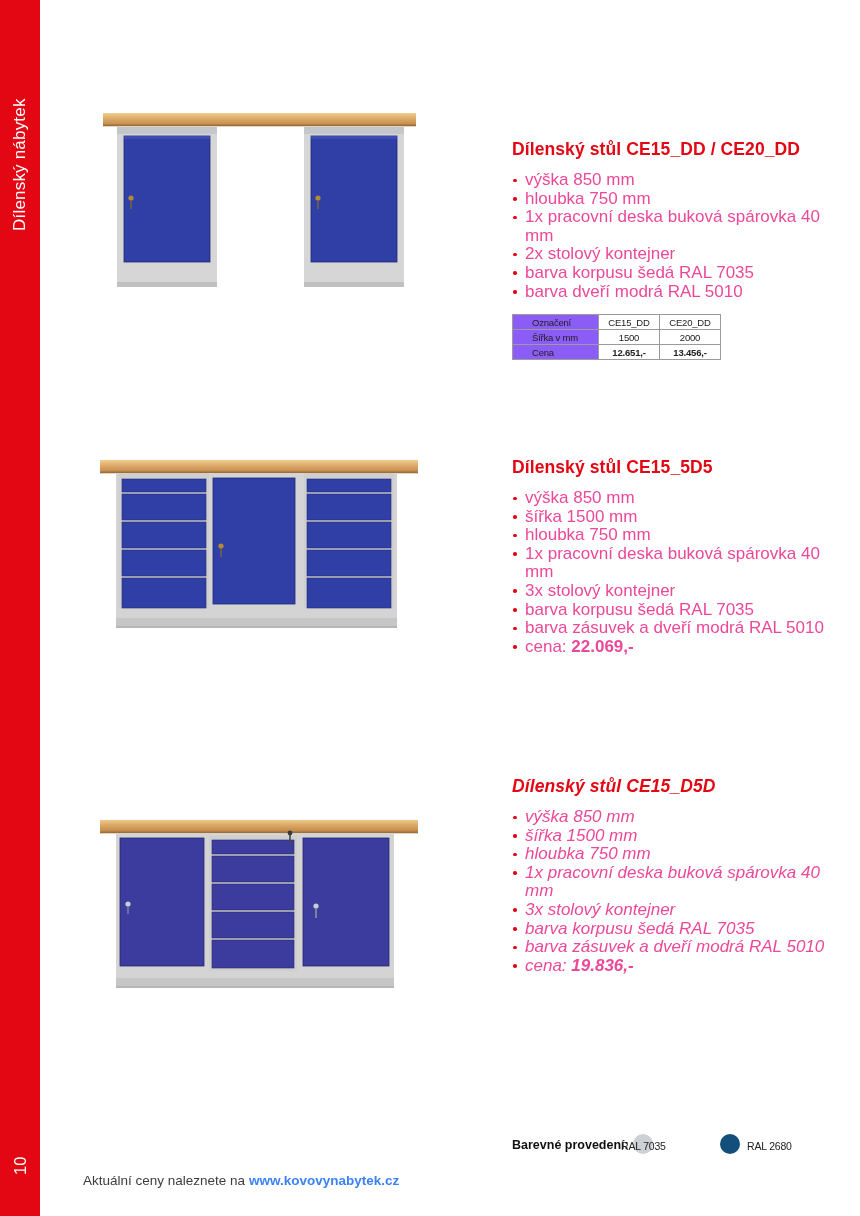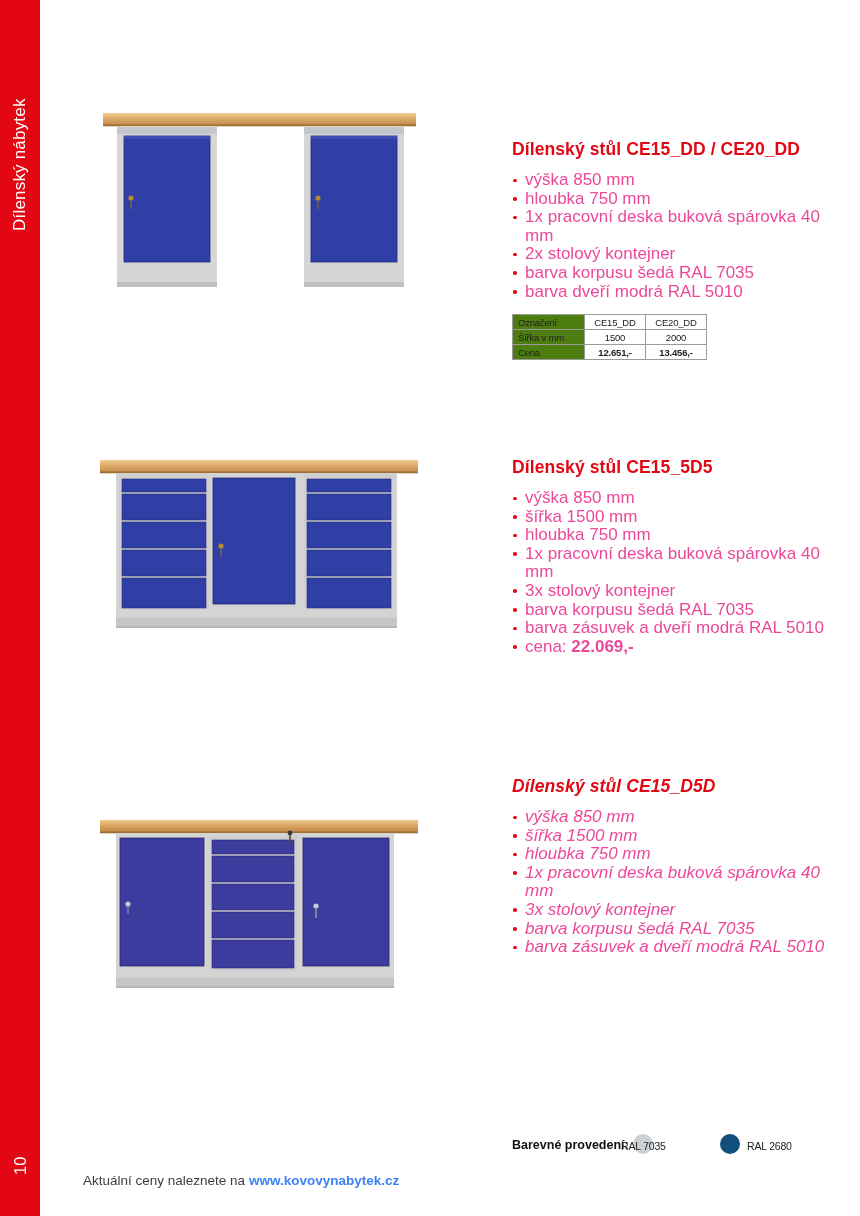--- a/index.html
+++ b/index.html
@@ -33,21 +33,21 @@
   ul.bullets{list-style:none;margin:11px 0 0 0;padding:0;}
   .bullets li{position:relative;padding-left:13px;font-size:17px;line-height:18.6px;color:#ec4899;}
   .bullets li::before{
     content:"";position:absolute;left:1px;top:7.5px;width:3.6px;height:3.6px;
     background:#e30613;border-radius:50%;
   }
   .b{font-weight:bold;}
   
   .price-table{margin-top:13px;border-collapse:collapse;}
   .price-table td{border:1px solid #9b9b9b;height:14px;font-size:9.5px;letter-spacing:-.2px;padding:0 2px;color:#222;}
-  .price-table td.lbl{width:64px;background:#4d7c0f;padding-left:5px;text-align:left;}
+  .price-table td.lbl{width:64px;background:#8b5cf6;padding-left:19px;text-align:left;}
   .price-table td.val{width:56px;text-align:center;background:#fff;}
   .price-table tr.bold-row td.val{font-weight:bold;}
   
   .legend-label{position:absolute;left:512px;top:1138px;font-size:12.5px;font-weight:bold;color:#111;}
   .sw{position:absolute;top:1134px;}
   .sw1{left:633px;} .sw2{left:720px;}
   .swatch-label{position:absolute;top:1140px;font-size:10.5px;letter-spacing:-.2px;color:#222;}
   .swl1{left:621px;} .swl2{left:747px;}
   
   .footer{position:absolute;left:83px;top:1173px;font-size:13.5px;color:#3d3d3d;}
@@ -200,20 +200,21 @@
 <section class="product p3">
   <h2 class="product-title">Dílenský stůl CE15_D5D</h2>
   <ul class="bullets">
     <li>výška 850 mm</li>
     <li>šířka 1500 mm</li>
     <li>hloubka 750 mm</li>
     <li>1x pracovní deska buková spárovka 40 mm</li>
     <li>3x stolový kontejner</li>
     <li>barva korpusu šedá RAL 7035</li>
     <li>barva zásuvek a dveří modrá RAL 5010</li>
+    <li><span>cena:</span> <span class="b">19.836,-</span></li>
   </ul>
 </section>
 
 <div class="legend-label">Barevné provedení:</div>
 <svg class="sw sw1" width="20" height="20">
   <circle cx="10" cy="10" r="10" fill="#cdd1d5"></circle>
 </svg>
 <span class="swatch-label swl1">RAL 7035</span>
 <svg class="sw sw2" width="20" height="20">
   <circle cx="10" cy="10" r="10" fill="#12507b"></circle>

